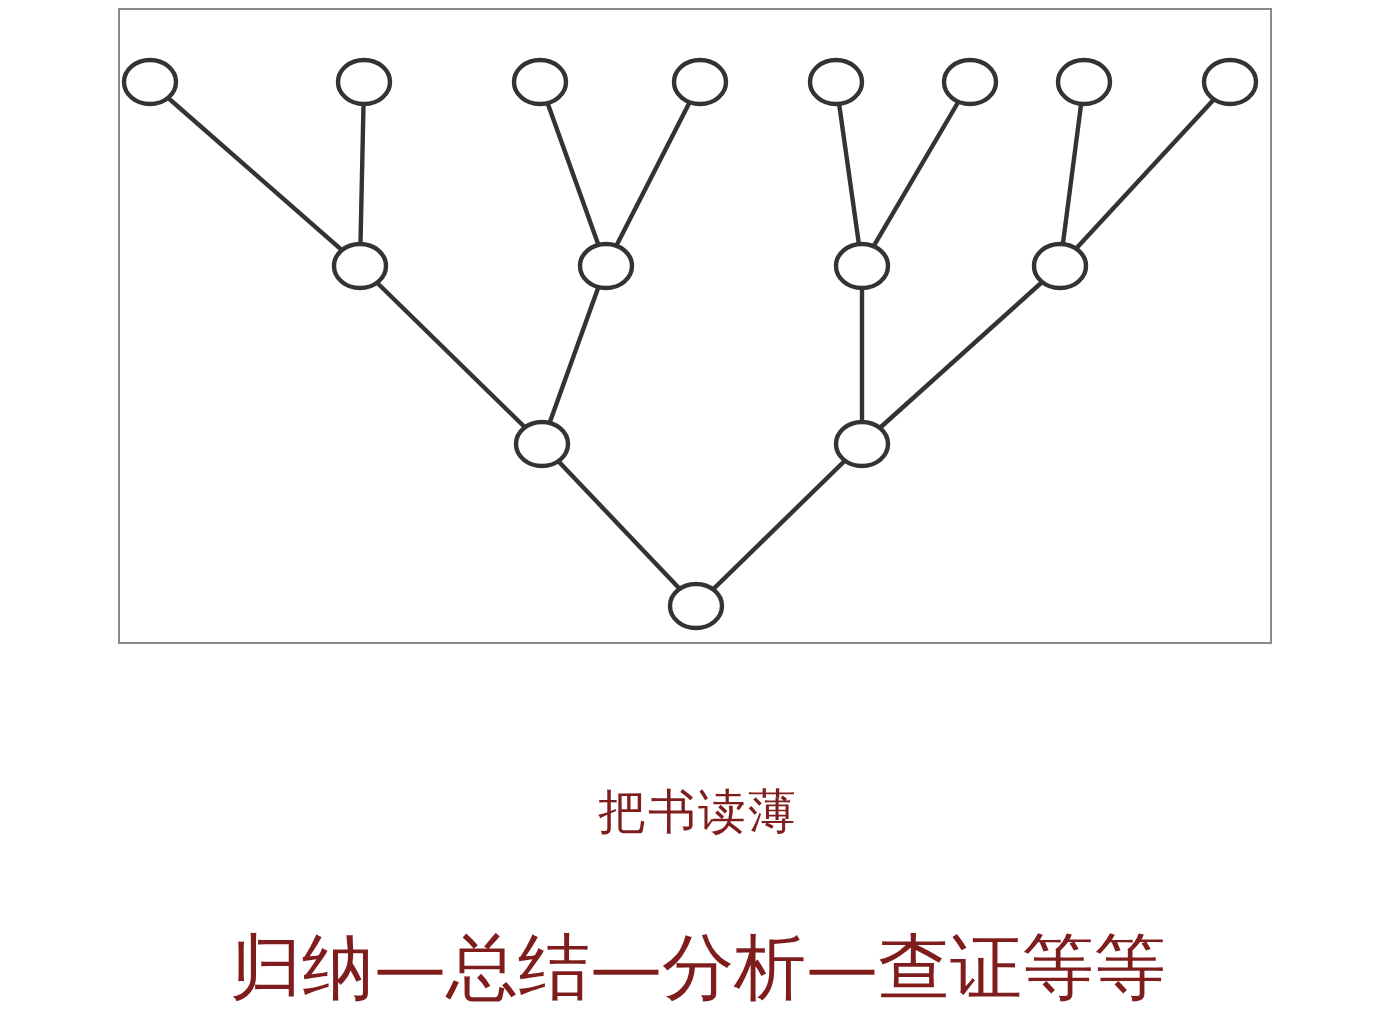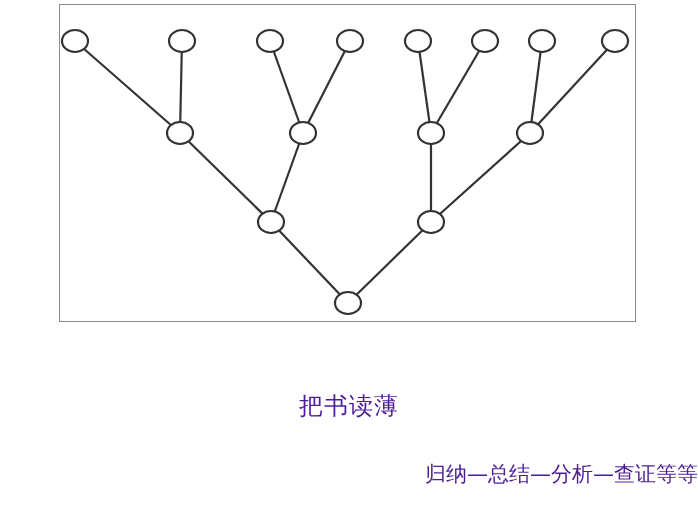--- a/index.html
+++ b/index.html
@@ -1,23 +1,23 @@
 <!DOCTYPE html>
 <html><head>
 <meta charset="utf-8">
 <style>
   html, body { margin:0; padding:0; background:#ffffff; }
   body { width:698px; height:513px; position:relative; overflow:hidden;
          font-family: "DejaVu Sans", "Liberation Sans", sans-serif; }
   .frame { position:absolute; left:59px; top:4px; width:577px; height:318px;
            border:1px solid #8a8a8a; box-sizing:border-box; background:#fff; }
   svg.tree { position:absolute; left:0; top:0; }
-  .caption { position:absolute; left:0; width:698px; text-align:center; color:#4c1d95; }
+  .caption { position:absolute; left:0; width:698px; text-align:center; color:#7f1d1d; }
   .cap1 { top:390px; font-size:24px; letter-spacing:1px; }
-  .cap2 { top:460px; font-size:21px; letter-spacing:0px;text-align:right; }
+  .cap2 { top:460px; font-size:36px; letter-spacing:0px; }
 </style>
 </head>
 <body>
 
 <div class="frame"></div>
 <svg class="tree" id="tree" width="698" height="330">
     <line x1="75" y1="41" x2="180" y2="133" stroke="#333333" stroke-width="2.2"></line>
     <line x1="182" y1="41" x2="180" y2="133" stroke="#333333" stroke-width="2.2"></line>
     <line x1="270" y1="41" x2="303" y2="133" stroke="#333333" stroke-width="2.2"></line>
     <line x1="350" y1="41" x2="303" y2="133" stroke="#333333" stroke-width="2.2"></line>

